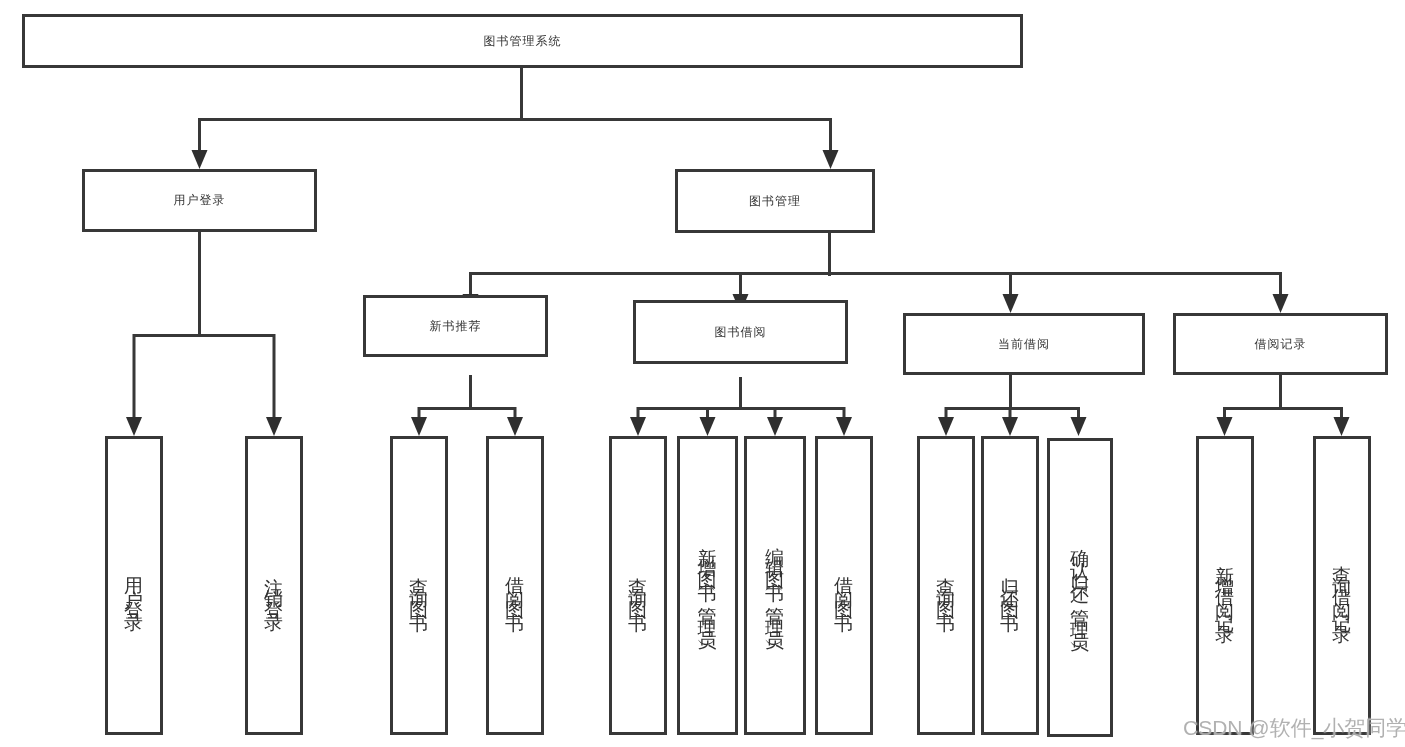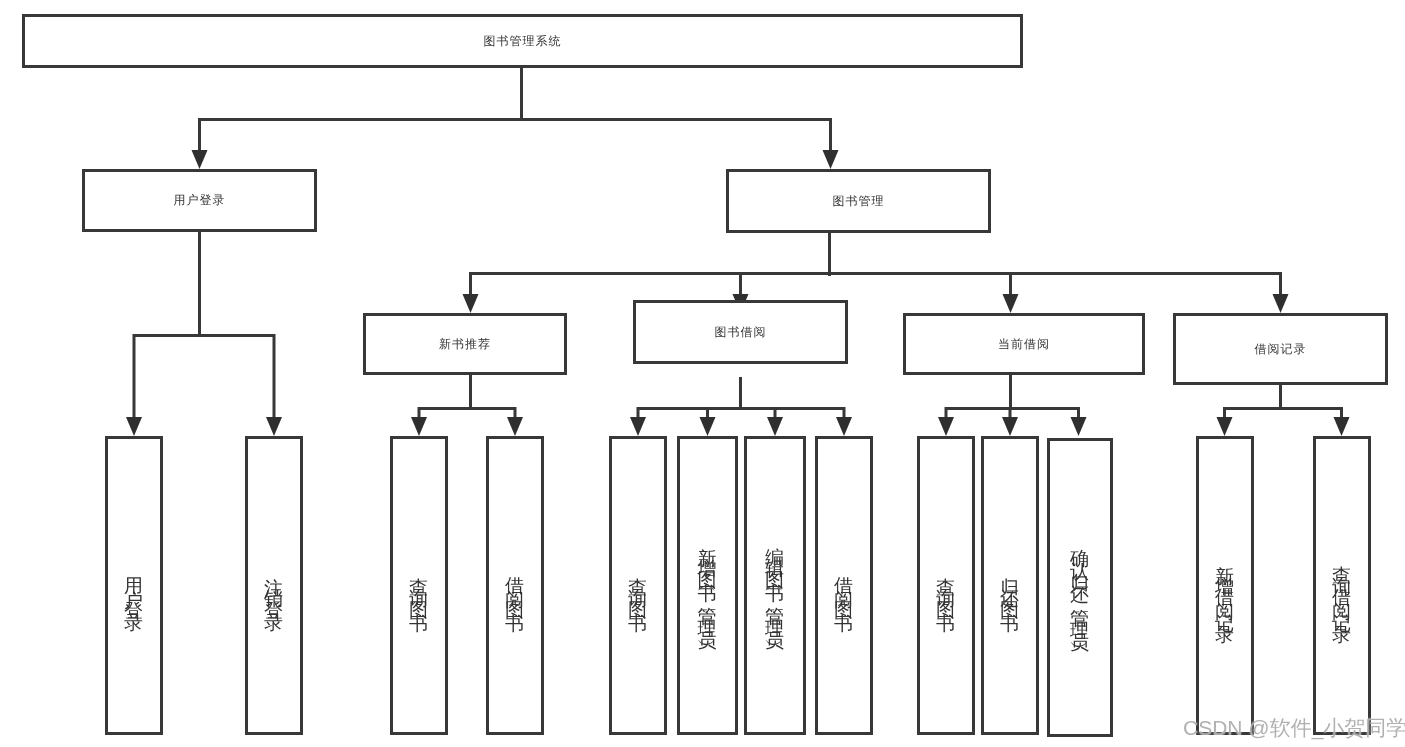--- a/index.html
+++ b/index.html
@@ -100,34 +100,34 @@
     <polygon points="1333.5,417 1349.5,417 1341.5,436"></polygon>
   </svg>
 
   <div class="node" style="left:22px;top:14px;width:1001px;height:54px">
     <span class="lbl">图书管理系统</span>
   </div>
 
   <div class="node" style="left:82px;top:169px;width:235px;height:63px">
     <span class="lbl">用户登录</span>
   </div>
-  <div class="node" style="left:726px;top:169px;width:265px;height:64px">
+  <div class="node" style="left:675px;top:169px;width:200px;height:64px">
     <span class="lbl">图书管理</span>
   </div>
 
-  <div class="node" style="left:363px;top:313px;width:204px;height:62px">
+  <div class="node" style="left:363px;top:295px;width:185px;height:62px">
     <span class="lbl">新书推荐</span>
   </div>
   <div class="node" style="left:633px;top:300px;width:215px;height:64px">
     <span class="lbl">图书借阅</span>
   </div>
   <div class="node" style="left:903px;top:313px;width:242px;height:62px">
     <span class="lbl">当前借阅</span>
   </div>
-  <div class="node" style="left:1173px;top:313px;width:215px;height:72px">
+  <div class="node" style="left:1173px;top:313px;width:215px;height:62px">
     <span class="lbl">借阅记录</span>
   </div>
 
   <div class="node leaf" style="left:105px;width:58px">
     <span class="lbl">用户登录</span>
   </div>
   <div class="node leaf" style="left:245px;width:58px">
     <span class="lbl">注销登录</span>
   </div>
 

